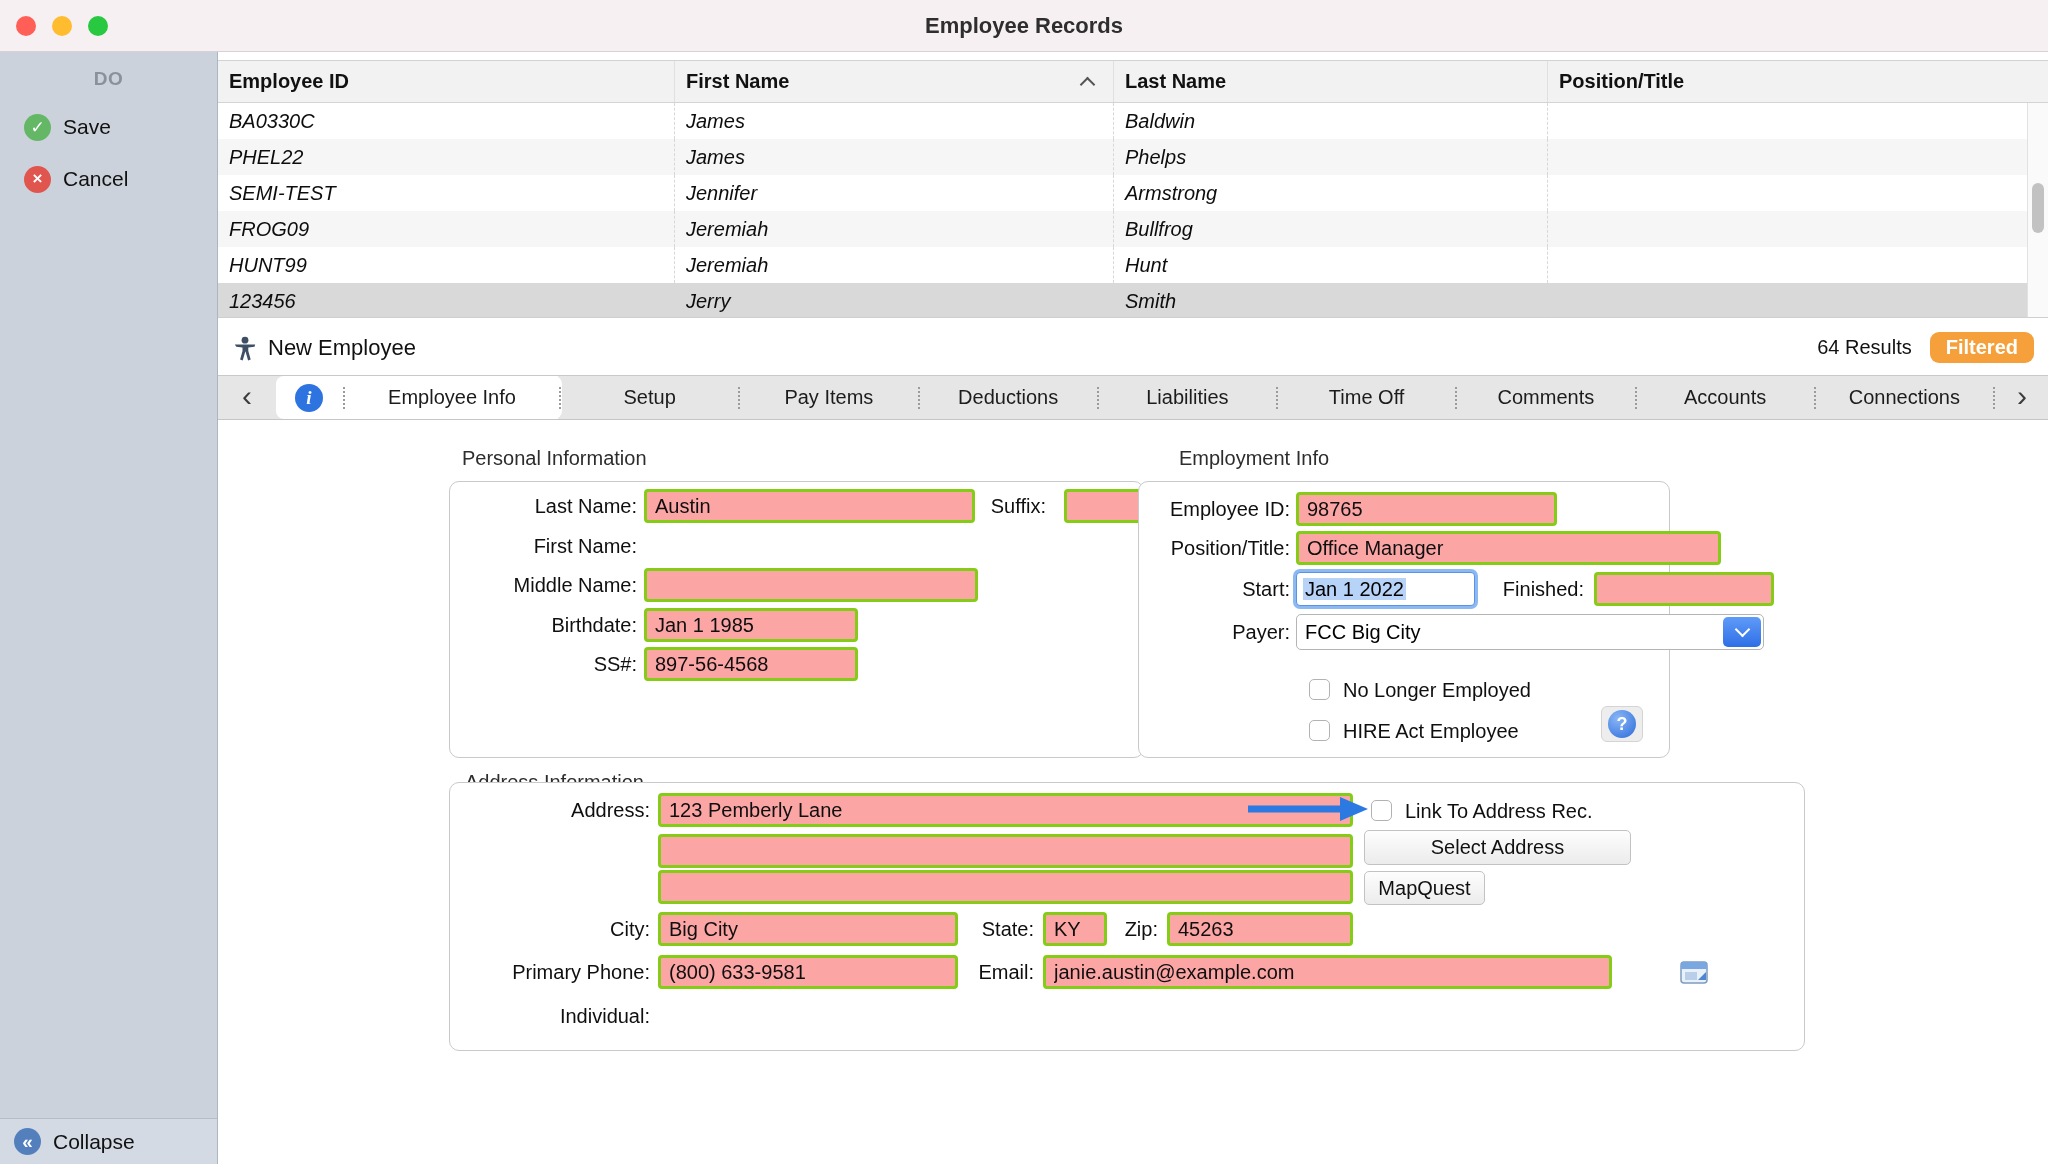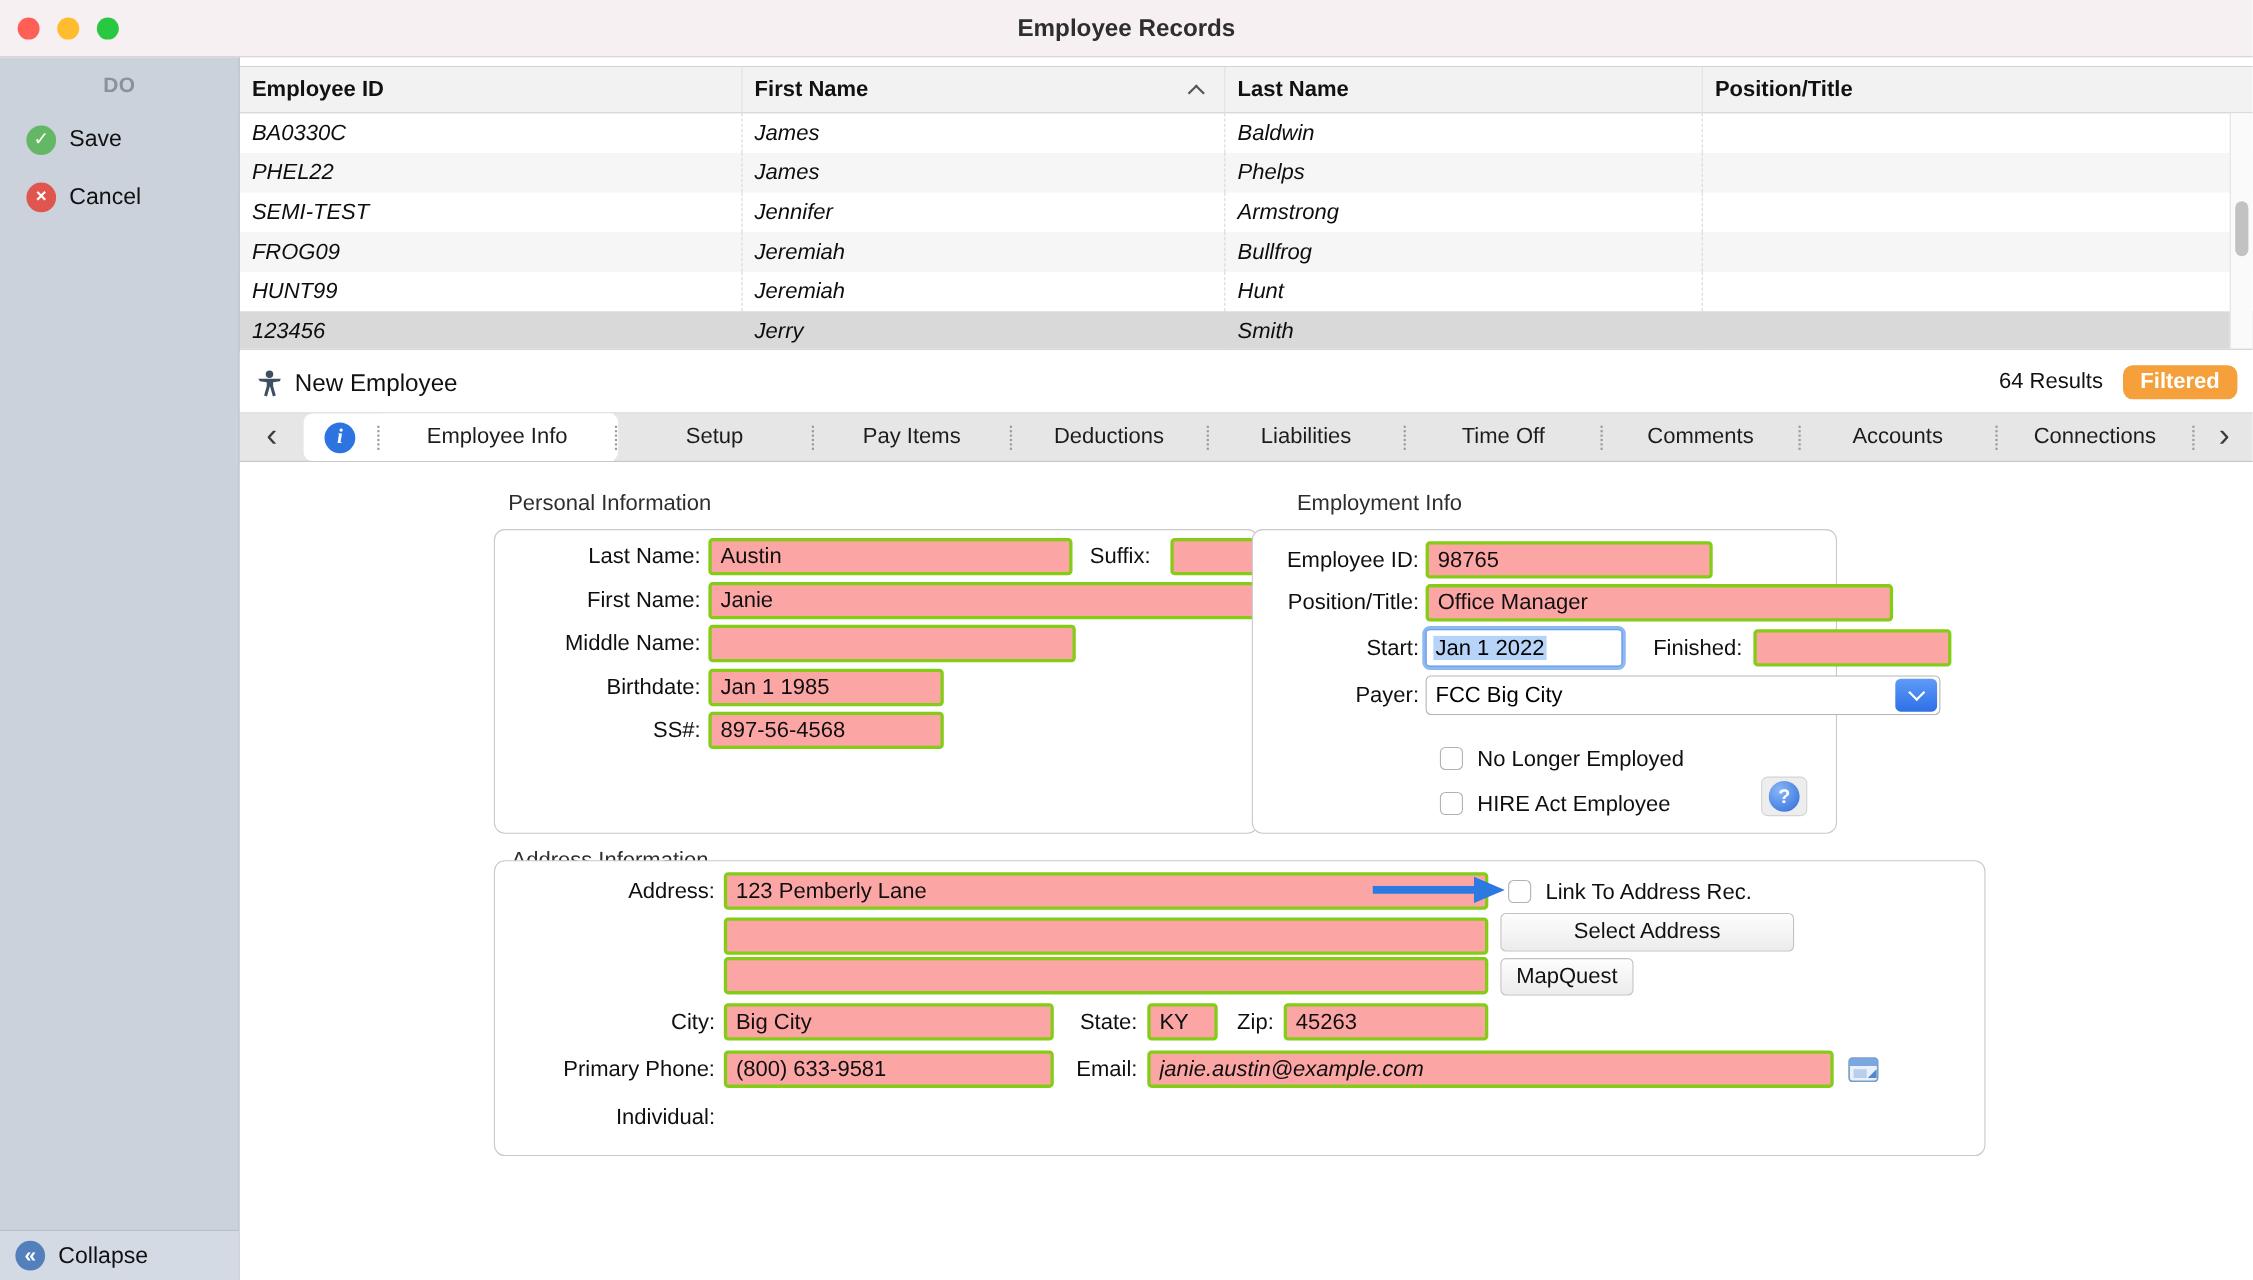--- a/index.html
+++ b/index.html
@@ -204,21 +204,20 @@
 
     <div class="content">
 
       <span class="gtitle" style="left:244px;top:27px">Personal Information</span>
       <div class="gbox" style="left:231px;top:61px;width:695px;height:277px">
         <span class="flabel" style="left:0;top:7px;width:187px">Last Name:</span>
         <input class="finput" style="left: 194px; top: 7px; width: 331px;" value="Austin">
         <span class="flabel" style="left:520px;top:7px;width:76px">Suffix:</span>
         <input class="finput" style="left: 614px; top: 7px; width: 78px;" value="">
         <span class="flabel" style="left:0;top:47px;width:187px">First Name:</span>
-        <input class="finput" style="left: 194px; top: 47px; width: 498px;" value="Janie">
         <span class="flabel" style="left:0;top:86px;width:187px">Middle Name:</span>
         <input class="finput" style="left: 194px; top: 86px; width: 334px;" value="">
         <span class="flabel" style="left:0;top:126px;width:187px">Birthdate:</span>
         <input class="finput" style="left: 194px; top: 126px; width: 214px;" value="Jan 1 1985">
         <span class="flabel" style="left:0;top:165px;width:187px">SS#:</span>
         <input class="finput" style="left: 194px; top: 165px; width: 214px;" value="897-56-4568">
       </div>
 
       <span class="gtitle" style="left:961px;top:27px">Employment Info</span>
       <div class="gbox" style="left:920px;top:61px;width:532px;height:277px">
@@ -262,21 +261,21 @@
         <button class="btn" style="left:914px;top:88px;width:121px;height:34px">MapQuest</button>
         <span class="flabel" style="left:0;top:129px;width:200px">City:</span>
         <input class="finput" style="left: 208px; top: 129px; width: 300px;" value="Big City">
         <span class="flabel" style="left:524px;top:129px;width:60px">State:</span>
         <input class="finput" style="left: 593px; top: 129px; width: 64px;" value="KY">
         <span class="flabel" style="left:656px;top:129px;width:52px">Zip:</span>
         <input class="finput" style="left: 717px; top: 129px; width: 186px;" value="45263">
         <span class="flabel" style="left:0;top:172px;width:200px">Primary Phone:</span>
         <input class="finput" style="left: 208px; top: 172px; width: 300px;" value="(800) 633-9581">
         <span class="flabel" style="left:524px;top:172px;width:60px">Email:</span>
-        <input class="finput" style="left: 593px; top: 172px; width: 624px; font-style: italic;" value="janie.austin@example.com">
+        <input class="finput" style="left: 593px; top: 172px; width: 569px;" value="janie.austin@example.com">
         <svg class="mail-icon" style="left:1228px;top:173px" width="32" height="32" viewBox="0 0 32 32">
           <rect x="3" y="6" width="26" height="21" rx="3" fill="#e8f0fa" stroke="#7d9cc0" stroke-width="1.5"></rect>
           <path d="M3 9a3 3 0 013-3h20a3 3 0 013 3v4H3z" fill="#7aa7e0"></path>
           <rect x="7" y="16" width="12" height="8" fill="#b9cfe9"></rect>
           <path d="M20 24l8-8v8z" fill="#4e86cf"></path>
         </svg>
         <span class="flabel" style="left:0;top:216px;width:200px">Individual:</span>
       </div>
 
     </div>

